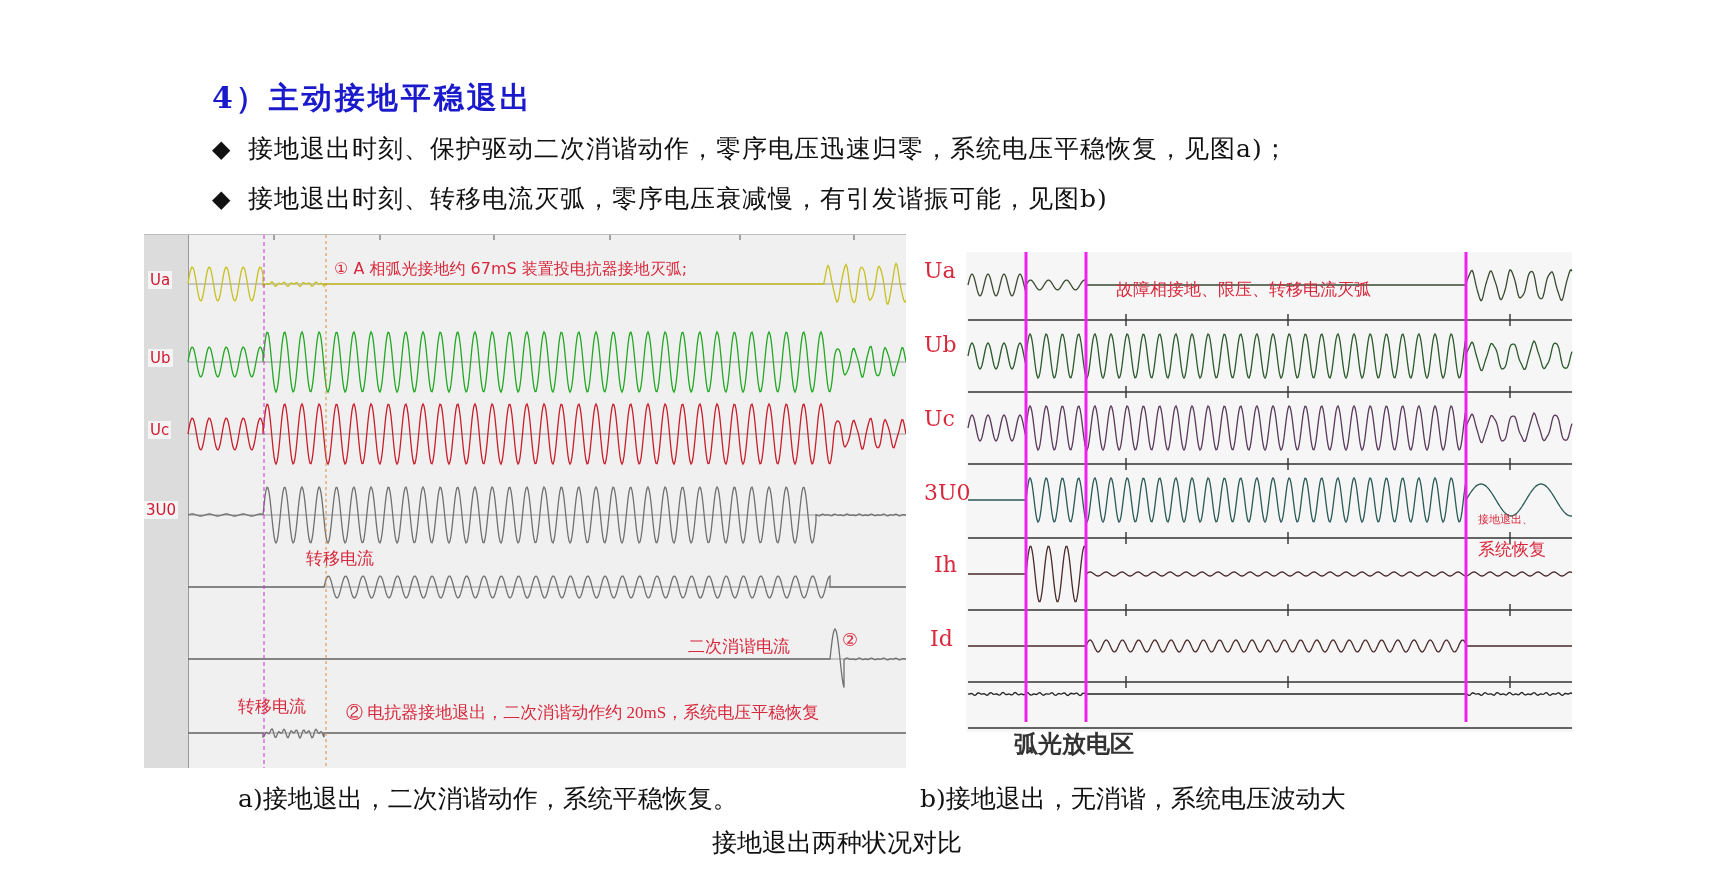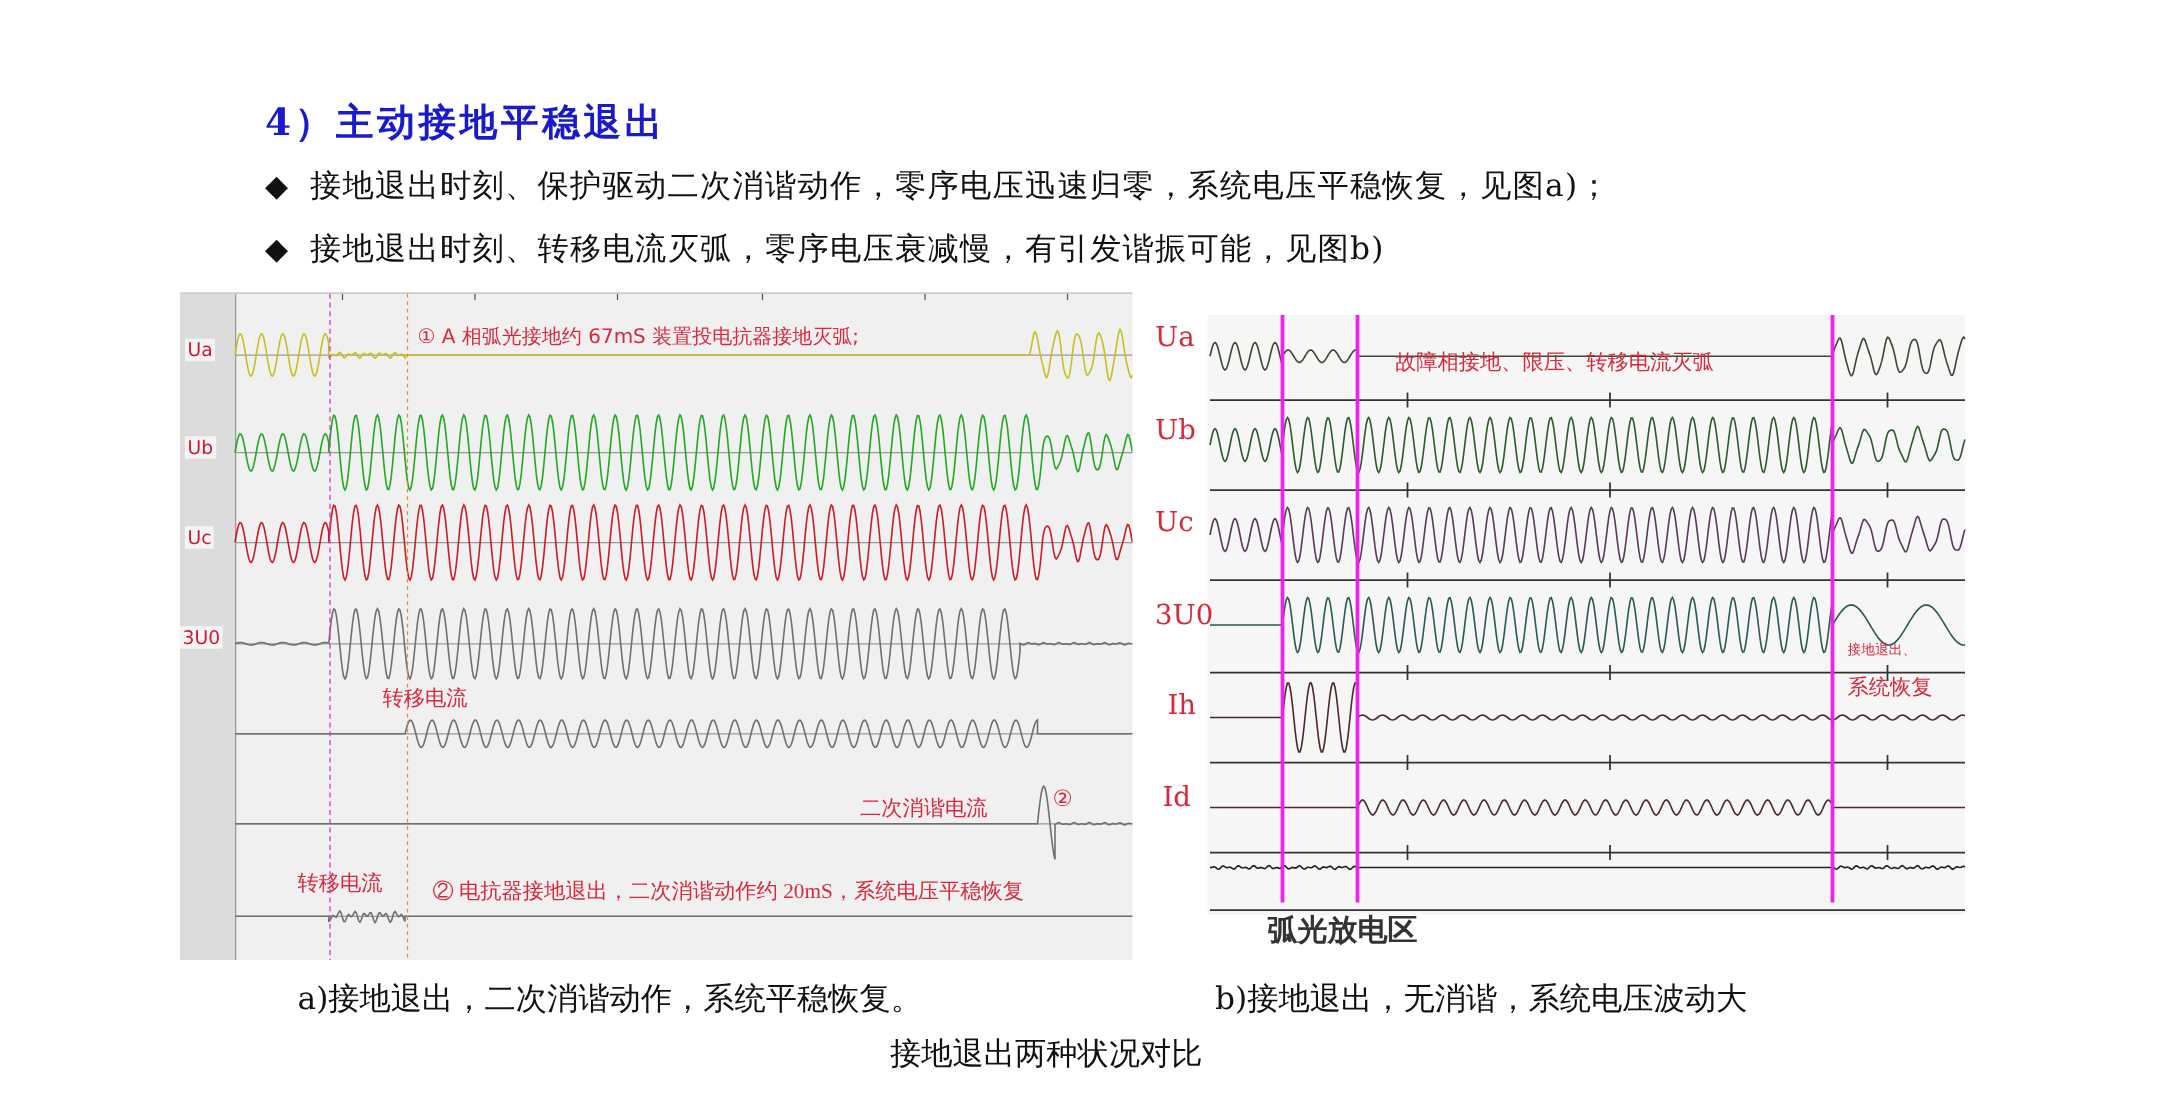--- a/index.html
+++ b/index.html
@@ -24,21 +24,21 @@
 
     
     .fig-b { position: absolute; left: 924px; top: 252px; width: 650px; height: 500px; background: #ffffff; }
     .fig-b .plot-bg { position: absolute; left: 42px; top: 0; width: 606px; height: 480px; background: #f6f6f6; }
     .fig-b .ch-label { position: absolute; left: 0; font-family: "DejaVu Serif", serif; font-size: 22px; color: #d8283c; }
     .fig-b .zone-label { position: absolute; left: 66px; top: 476px; font-family: "DejaVu Sans", sans-serif;
                          font-size: 24px; font-weight: bold; color: #333; margin-left: 24px; }
 
     .caption { position: absolute; font-size: 25px; color: #111; white-space: nowrap; }
     .cap-a { left: 238px; top: 782px; }
-    .cap-b { left: 972px; top: 782px; }
+    .cap-b { left: 920px; top: 782px; }
     .cap-main { left: 712px; top: 826px; }
   </style>
 </head>
 <body>
 
 <div class="heading">4）主动接地平稳退出</div>
 
 <div class="bullet b1">
   <span class="diamond">◆</span><span>接地退出时刻、保护驱动二次消谐动作，零序电压迅速归零，系统电压平稳恢复，见图a)；</span>
 </div>

